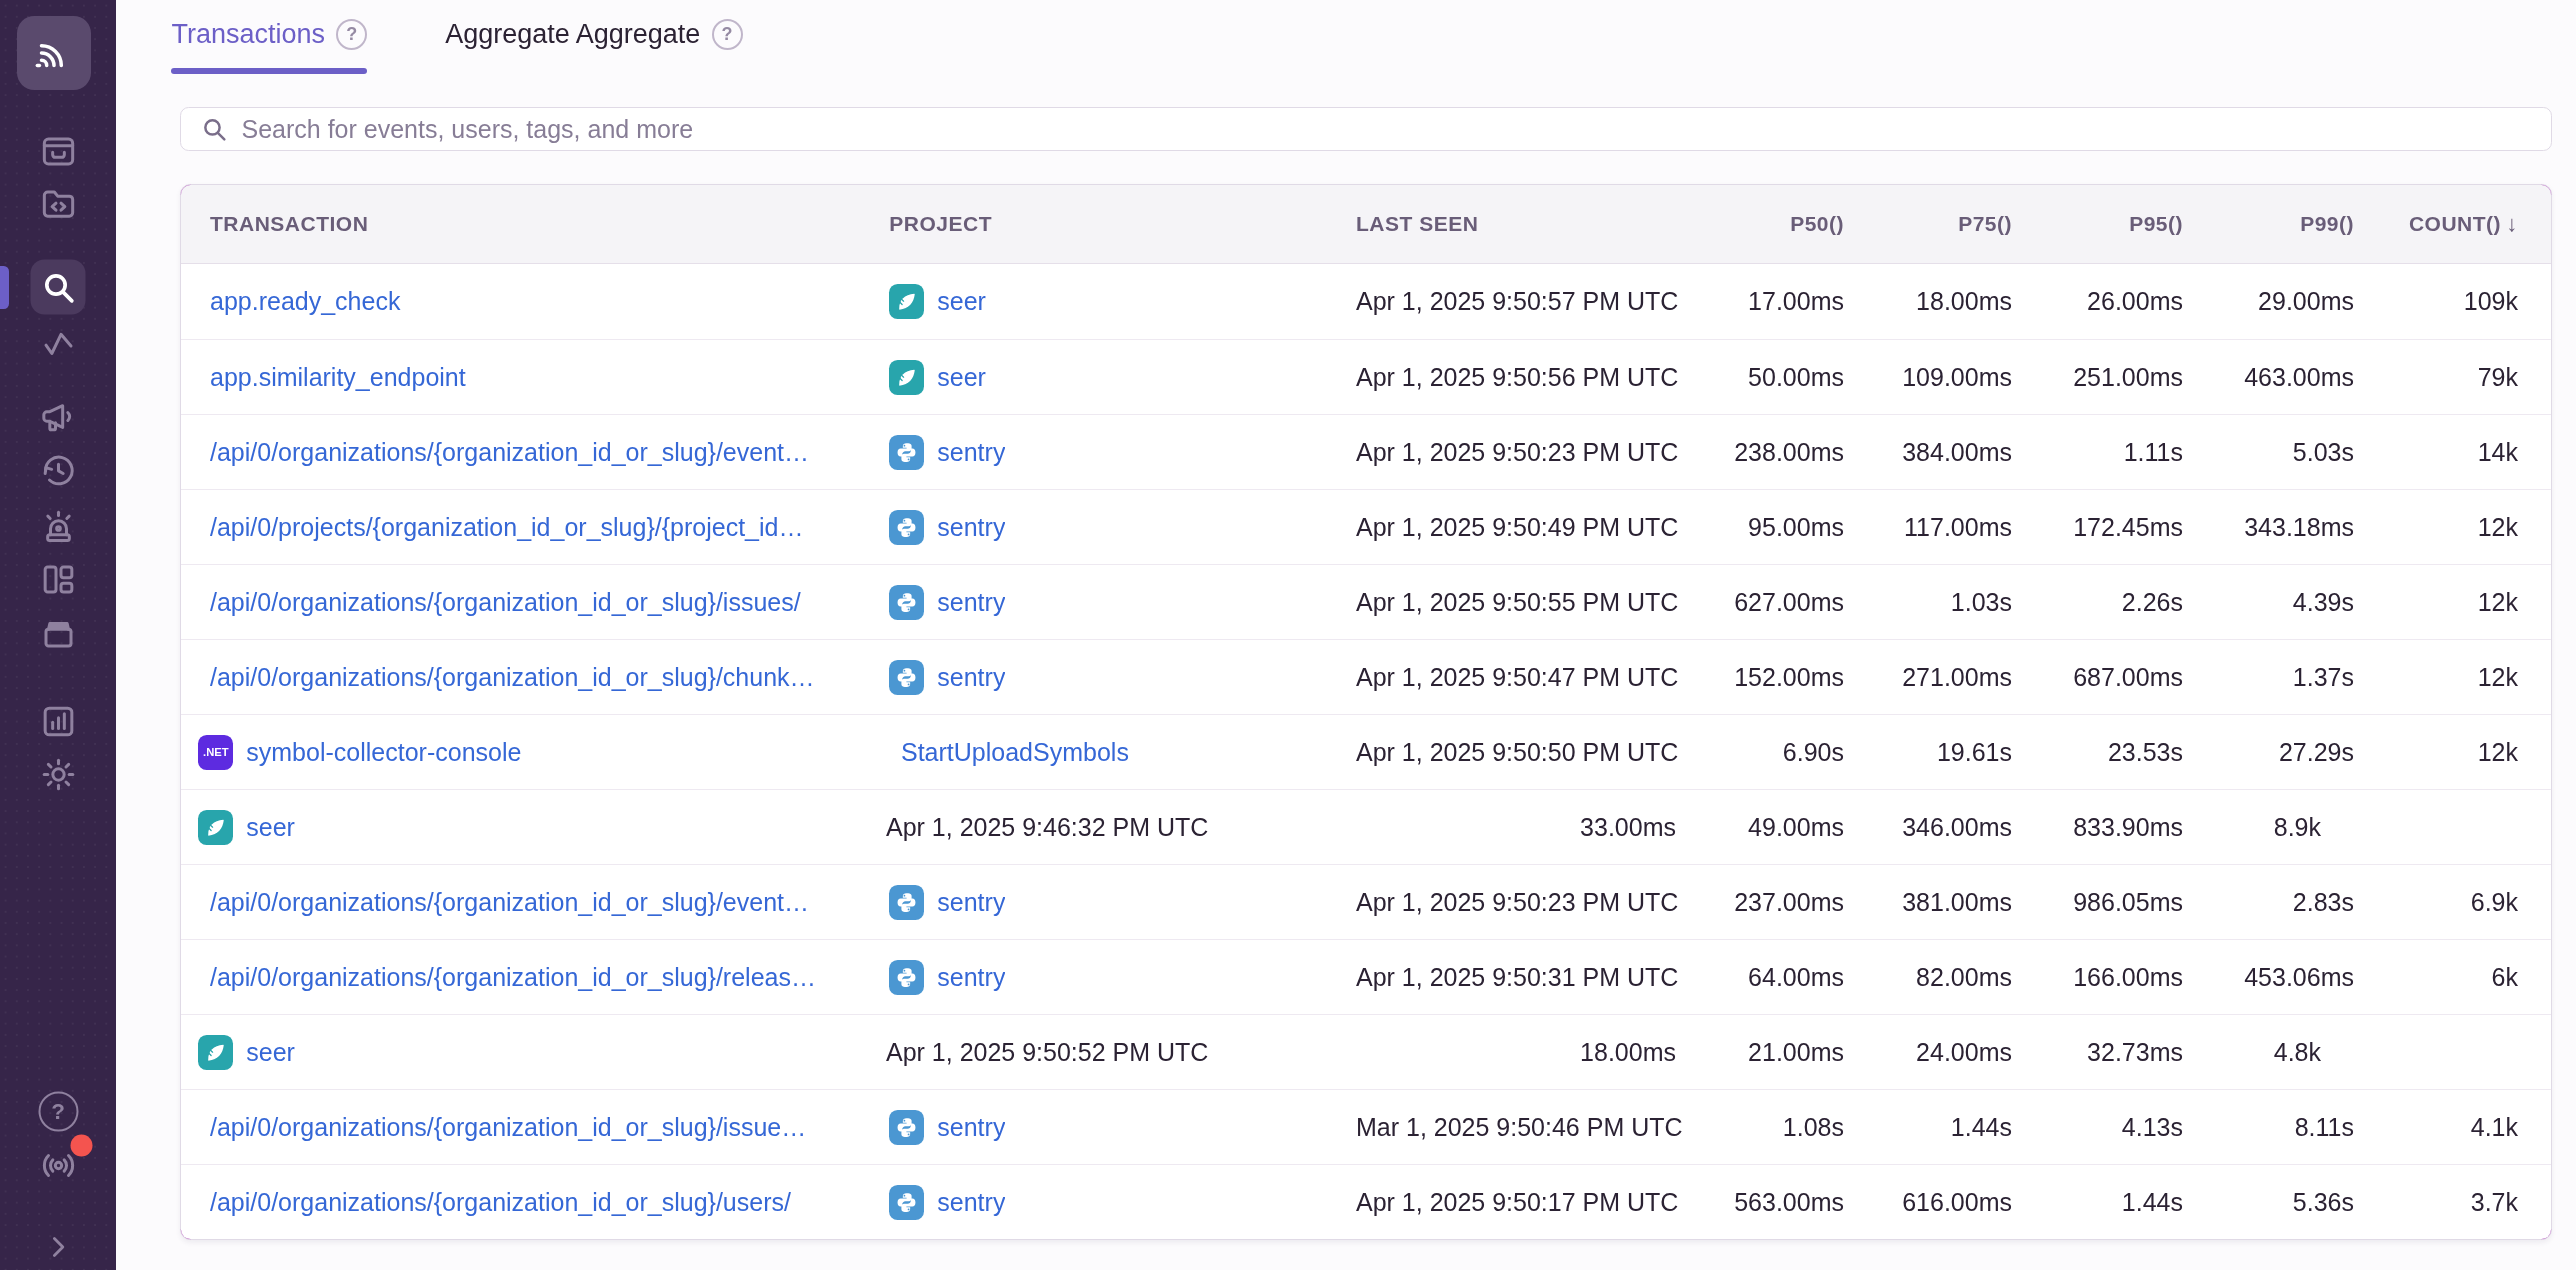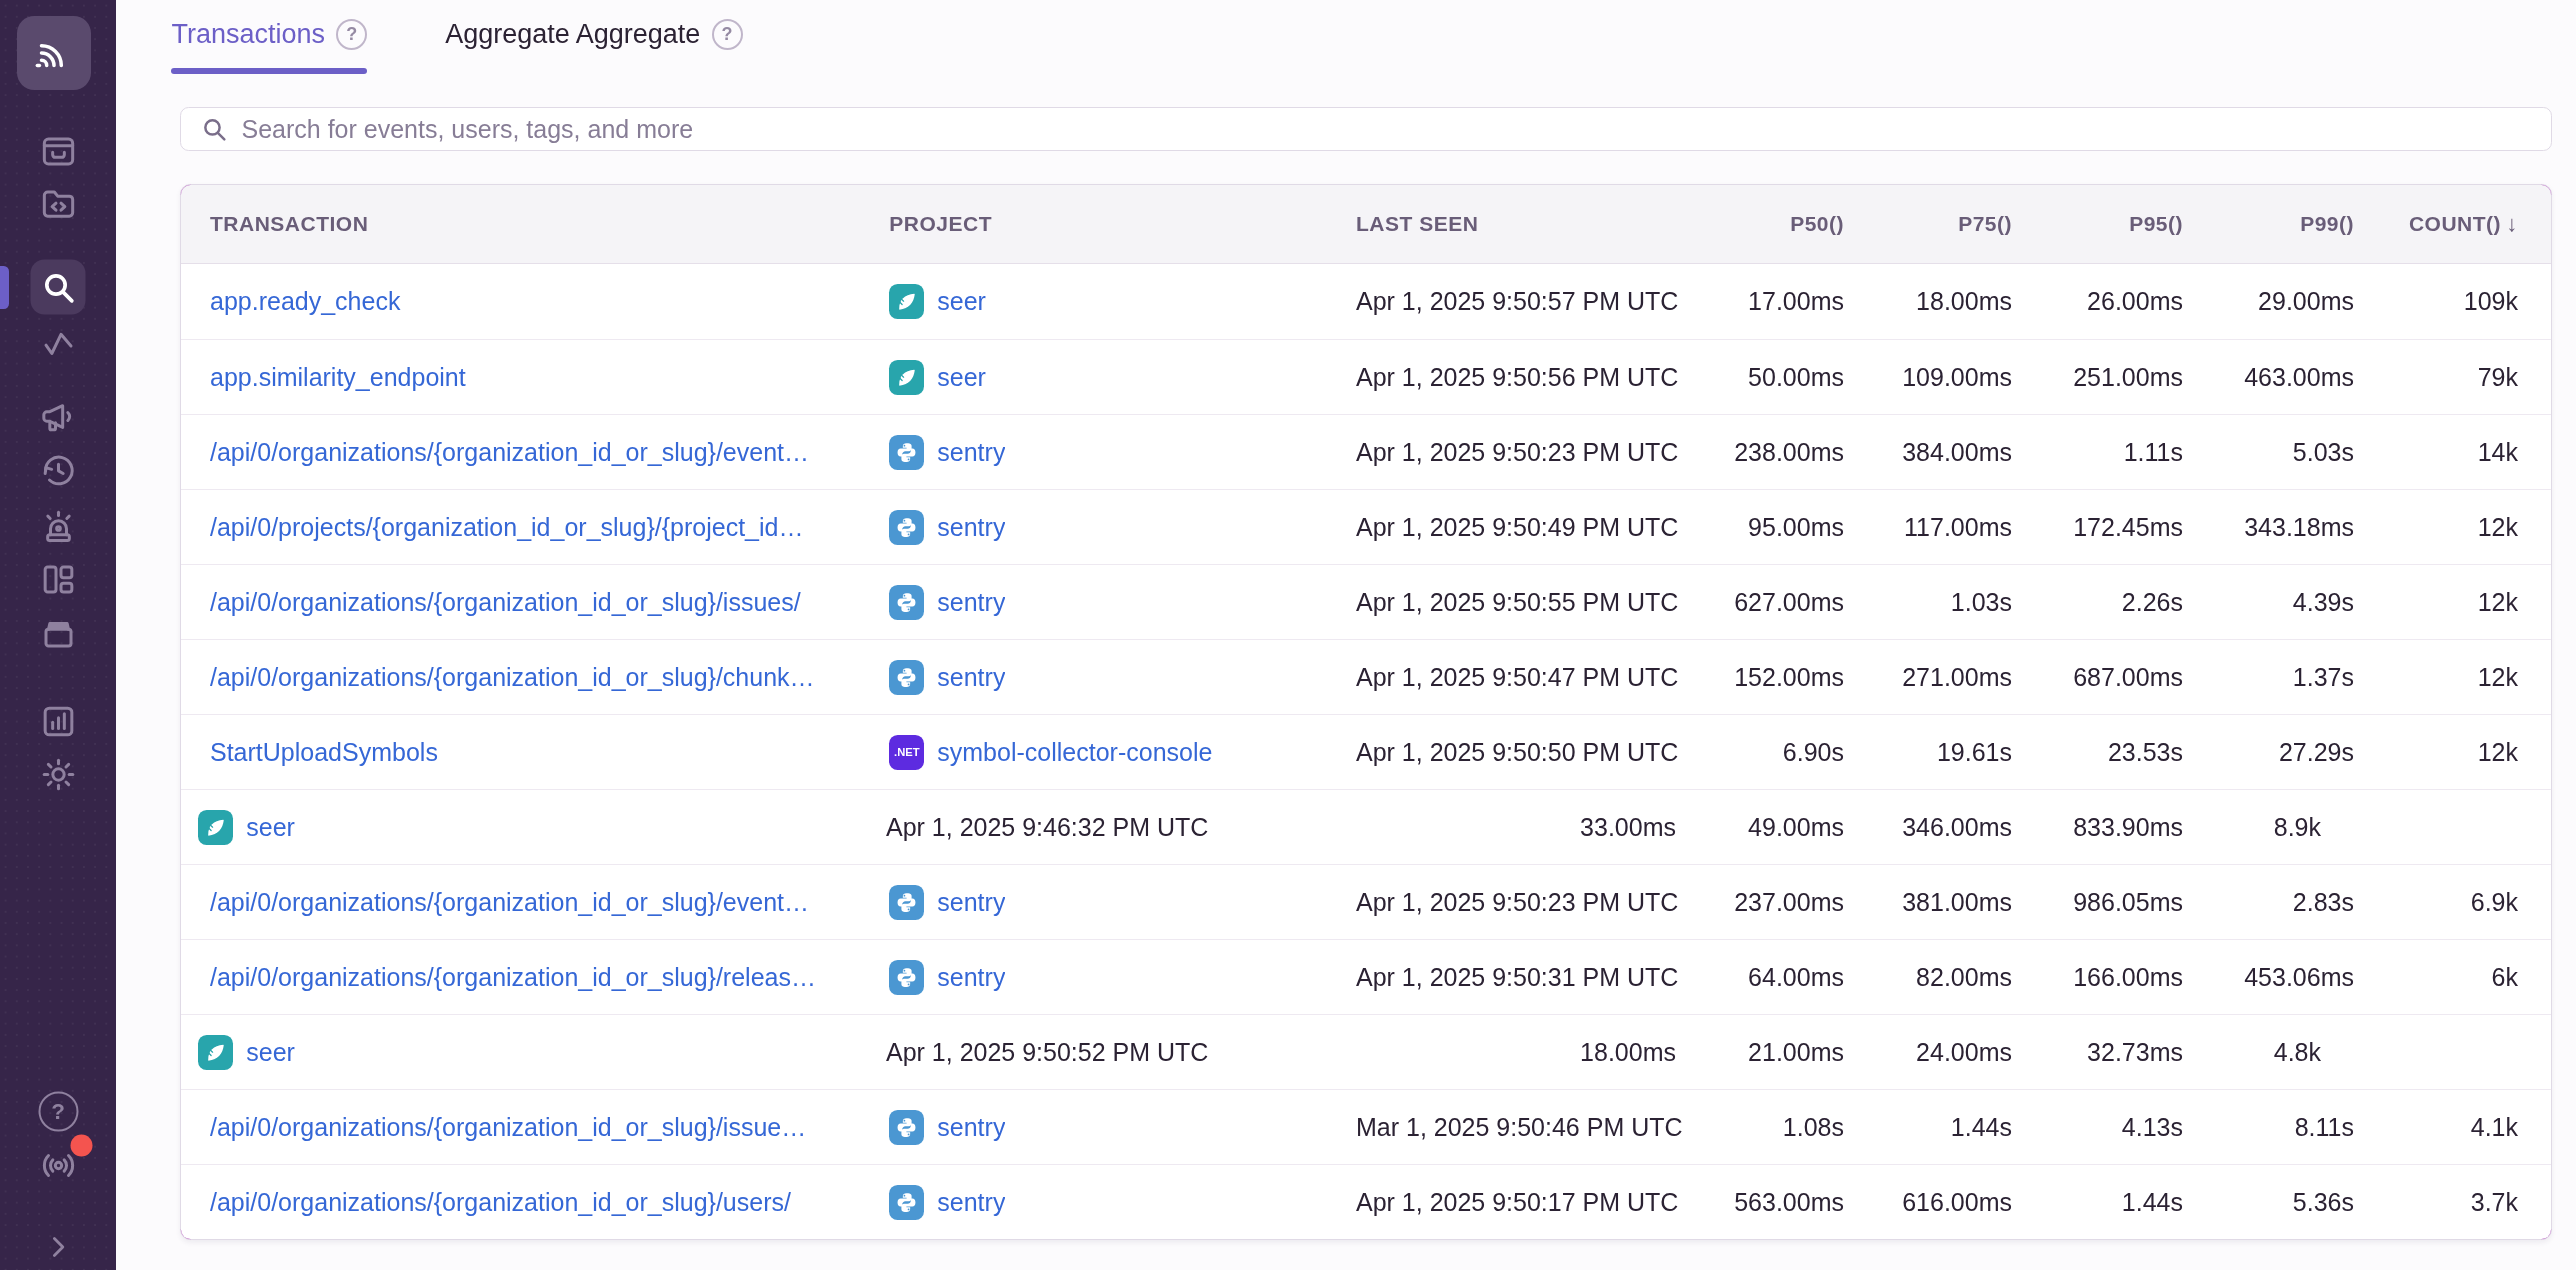--- a/index.html
+++ b/index.html
@@ -400,28 +400,28 @@
     </div>
     <div class="cell c-lastseen">Apr 1, 2025 9:50:47 PM UTC</div>
     <div class="cell num">152.00ms</div>
     <div class="cell num">271.00ms</div>
     <div class="cell num">687.00ms</div>
     <div class="cell num">1.37s</div>
     <div class="cell c-count">12k</div>
   </div>
 
   <div class="trow">
+    <div class="cell c-project">
+      <span class="badge badge-dotnet" style="background: rgb(93, 43, 224);">
+
+        <span class="glyph glyph-dotnet">.NET</span>
+      </span>
+      <a class="lnk">symbol-collector-console</a>
+    </div>
     <div class="cell c-transaction"><a class="lnk">StartUploadSymbols</a></div>
-    <div class="cell c-project">
-      <span class="badge badge-dotnet" style="background: rgb(93, 43, 224);">
-
-        <span class="glyph glyph-dotnet">.NET</span>
-      </span>
-      <a class="lnk">symbol-collector-console</a>
-    </div>
     <div class="cell c-lastseen">Apr 1, 2025 9:50:50 PM UTC</div>
     <div class="cell num">6.90s</div>
     <div class="cell num">19.61s</div>
     <div class="cell num">23.53s</div>
     <div class="cell num">27.29s</div>
     <div class="cell c-count">12k</div>
   </div>
 
   <div class="trow">
     <div class="cell c-project">

